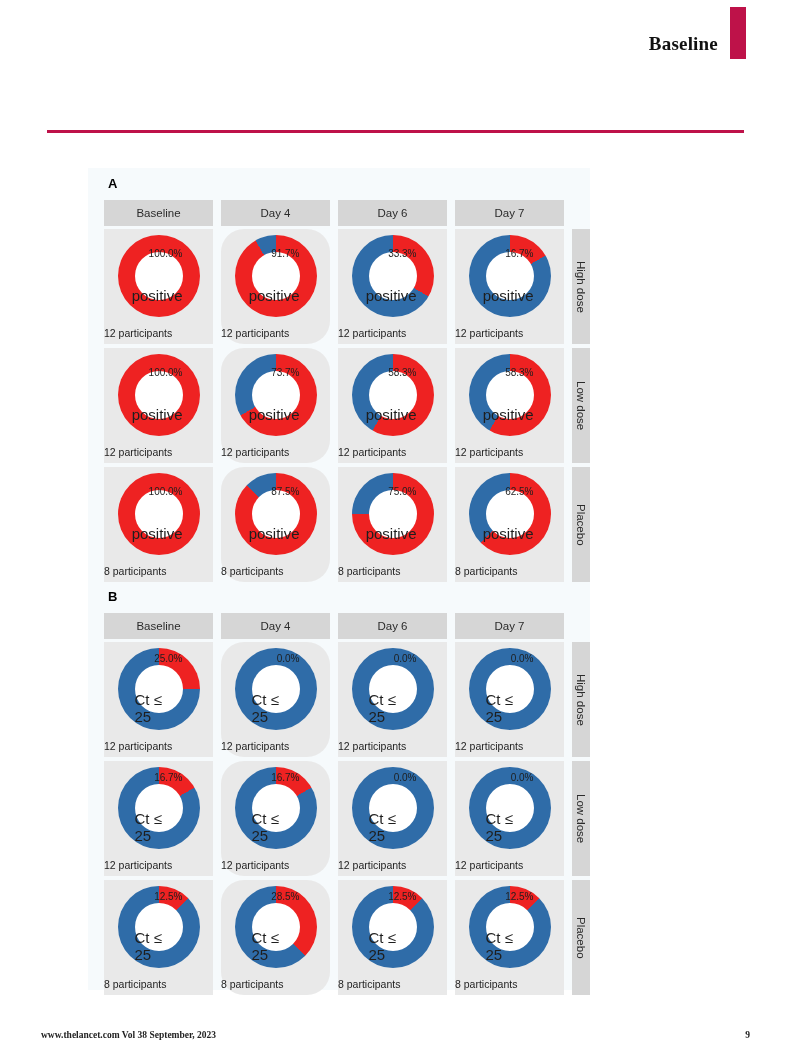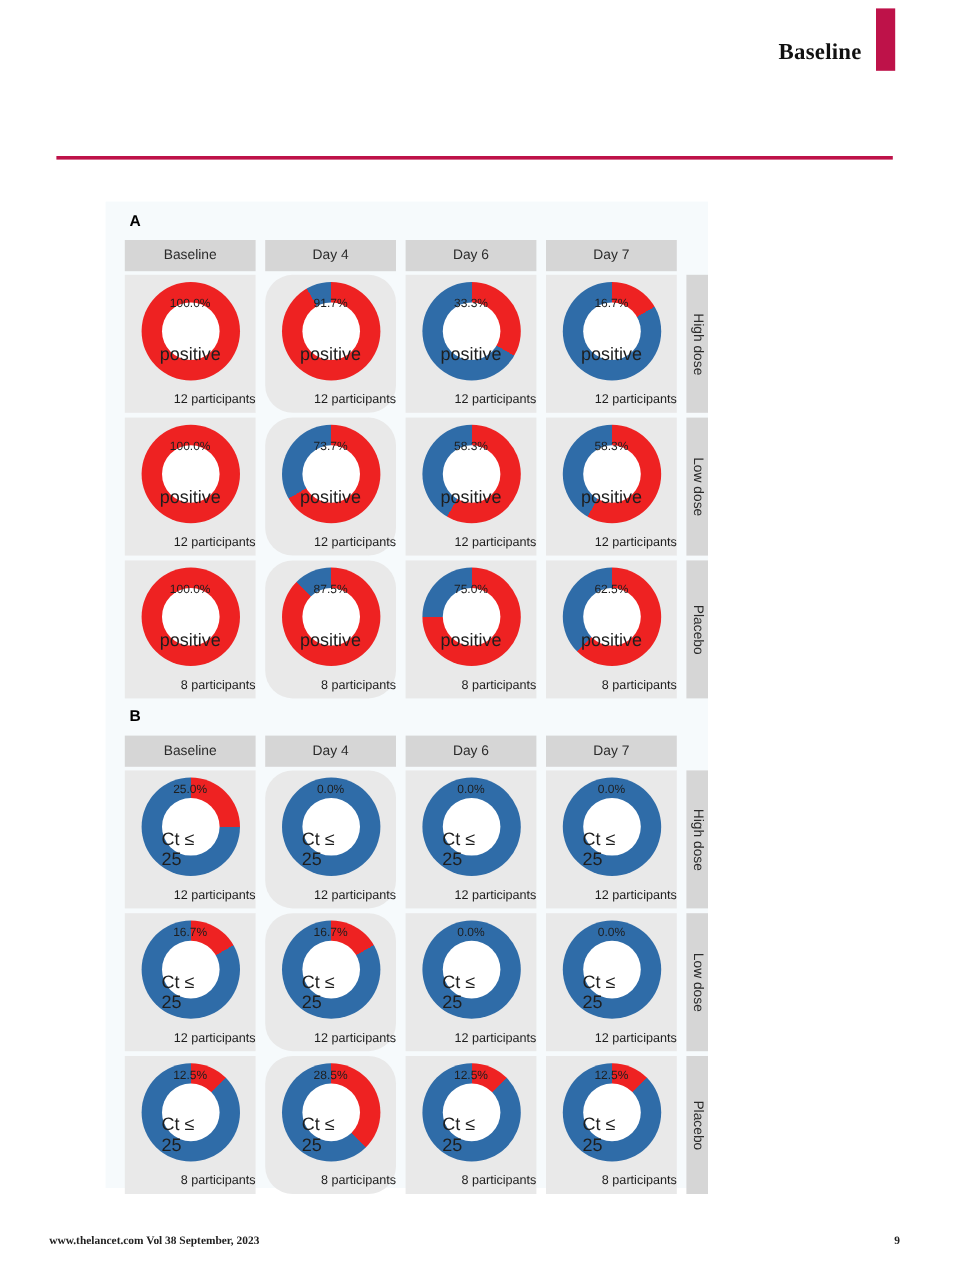--- a/index.html
+++ b/index.html
@@ -95,29 +95,29 @@
   }
   .donut{
     width:82px; height:82px; border-radius:50%;
     position:relative;
   }
   .donut-hole{
     position:absolute; left:17px; top:17px;
     width:48px; height:48px; border-radius:50%;
     background:#ffffff;
     display:flex; flex-direction:column;
-    align-items:center; justify-content:center;
+    align-items:flex-end; justify-content:center;
     line-height:1.15;
   }
   .donut-hole .l1{ font-size:10px; color:#1e1e1e; }
   .donut-hole .l2{ font-size:15px; color:#1e1e1e;margin-top:27px; }
 
   .participants{
     position:absolute; left:0; bottom:5px; width:109px;
-    text-align:right; font-size:10.5px; color:#1e1e1e;
+    text-align:left; font-size:10.5px; color:#1e1e1e;
   }
 
   
   .footer{ position:absolute; left:0; top:1026px; width:794px; height:32px; }
   .footer-left{
     position:absolute; left:41px; top:4px;
     font-family:"Liberation Serif", serif;
     font-size:9.5px; font-weight:bold; color:#222;
   }
   .footer-right{

